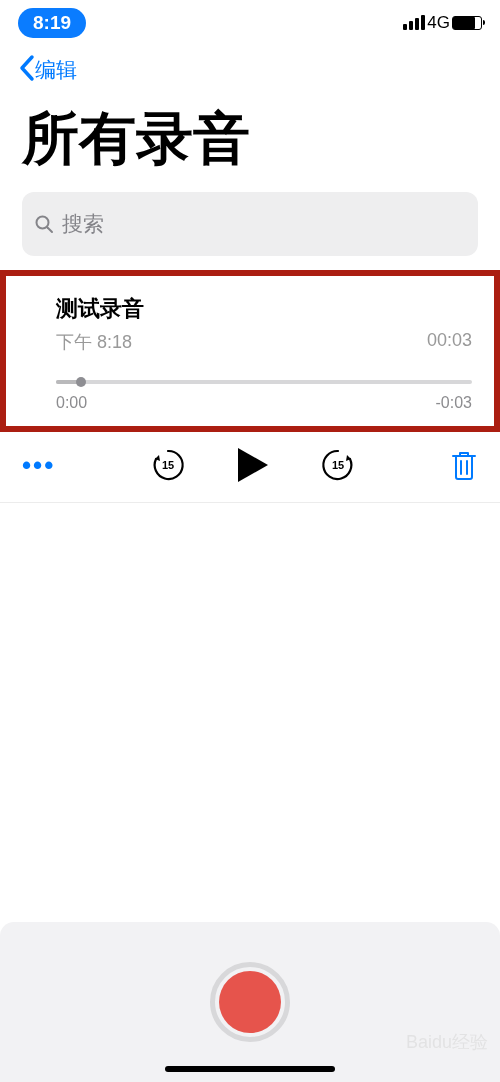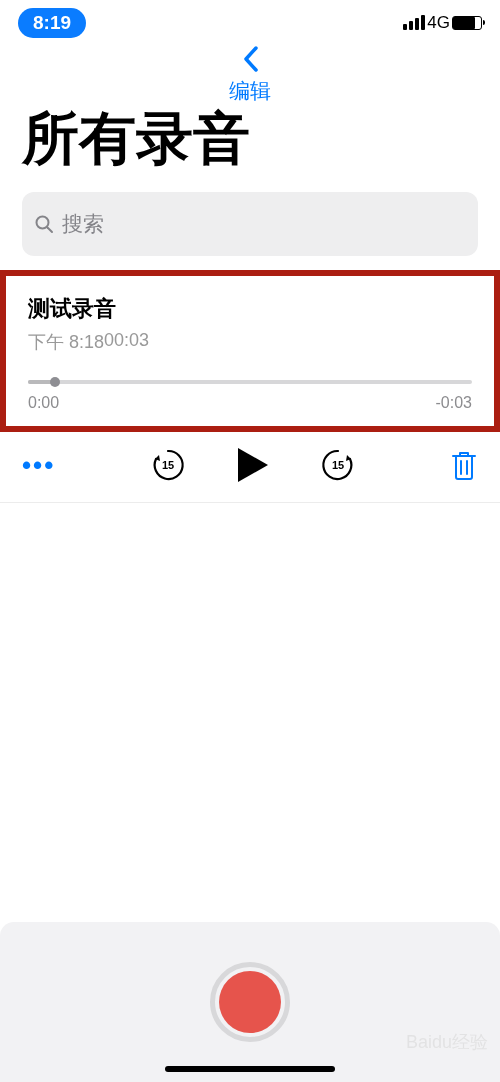--- a/index.html
+++ b/index.html
@@ -14,38 +14,38 @@
     .signal-bars span:nth-child(1) { height: 6px; }
     .signal-bars span:nth-child(2) { height: 9px; }
     .signal-bars span:nth-child(3) { height: 12px; }
     .signal-bars span:nth-child(4) { height: 15px; }
     .network-label { font-size: 17px; font-weight: 500; }
     .battery { width: 30px; height: 14px; border: 1.5px solid #000; border-radius: 3px; position: relative; }
     .battery::after { content: ""; position: absolute; right: -4px; top: 3px; width: 2.5px; height: 5px; background: #000; border-radius: 0 2px 2px 0; }
     .battery-fill { height: 100%; width: 80%; background: #000; border-radius: 1px; }
     
     
-    .nav { height: 50px; display: flex; align-items: center; padding: 0 18px; flex-direction: column; }
+    .nav { height: 50px; display: flex; align-items: center; padding: 0 18px; }
     .back-chevron { color: #007aff; }
     .edit-btn { color: #007aff; font-size: 21px; }
     
     
     .page-title { font-size: 57px; font-weight: 700; padding: 6px 22px 14px; }
     
     
     .search-wrap { padding: 0 22px 14px; }
     .search-bar { background: #eeeeef; border-radius: 12px; display: flex; align-items: center; padding: 18px 12px; gap: 8px; }
     .search-icon { color: #848489; flex-shrink: 0; }
     .search-placeholder { color: #848489; font-size: 21px; }
     
     
     .highlight-box { border: 6px solid #ab1e11; margin: 0; }
-    .recording { padding: 18px 22px 14px; }
+    .recording { padding: 18px 22px 14px; margin-left: 28px; }
     .rec-title { font-size: 22px; font-weight: 600; }
-    .rec-meta { display: flex; margin-top: 6px; font-size: 18px; color: #999; }
+    .rec-meta { display: flex; justify-content: space-between; margin-top: 6px; font-size: 18px; color: #999; }
     .scrubber { margin-top: 26px; position: relative; }
     .track { height: 4px; background: #d7d7d9; border-radius: 2px; position: relative; }
     .track-fill { position: absolute; left: 0; top: 0; height: 100%; width: 6%; background: #b9b9bb; border-radius: 2px; }
     .thumb { position: absolute; top: 50%; left: 6%; transform: translate(-50%, -50%); width: 10px; height: 10px; background: #8e8e93; border-radius: 50%; }
     .scrub-times { display: flex; justify-content: space-between; font-size: 16px; color: #8c8c8f; margin-top: 10px; }
     
     
     .controls { display: flex; align-items: center; justify-content: space-between; padding: 14px 22px 18px; border-bottom: 1px solid #ececec; }
     .more-dots { color: #007aff; font-size: 26px; font-weight: 700; letter-spacing: 2px; }
     .center-controls { display: flex; align-items: center; gap: 50px; }

